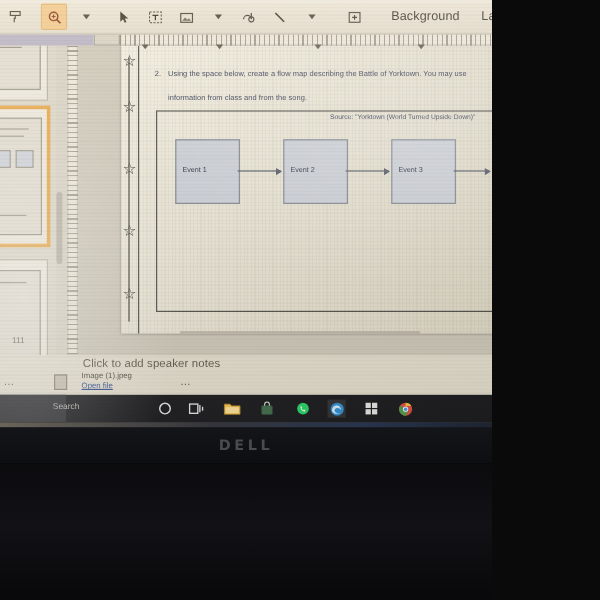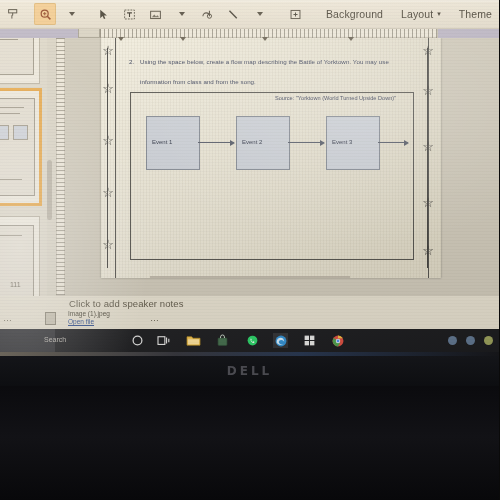--- a/index.html
+++ b/index.html
@@ -3,21 +3,21 @@
 <meta charset="utf-8">
 <style>
   html,body{margin:0;padding:0;}
   body{
     width:500px;height:500px;overflow:hidden;
     font-family:"Liberation Sans", sans-serif;
     background:#0a0a0a;
     position:relative;
   }
   
-  #photo{position:absolute;inset:0;width:499px;height:500px;overflow:hidden;}
+  #photo{position:absolute;inset:0;width:410px;height:500px;overflow:hidden;}
 
   
   #screen{
     position:absolute;left:0;top:0;width:500px;height:352px;
     background:#d9d3c4;
     overflow:hidden;
     filter:blur(0.25px);
   }
   
   #glare{

